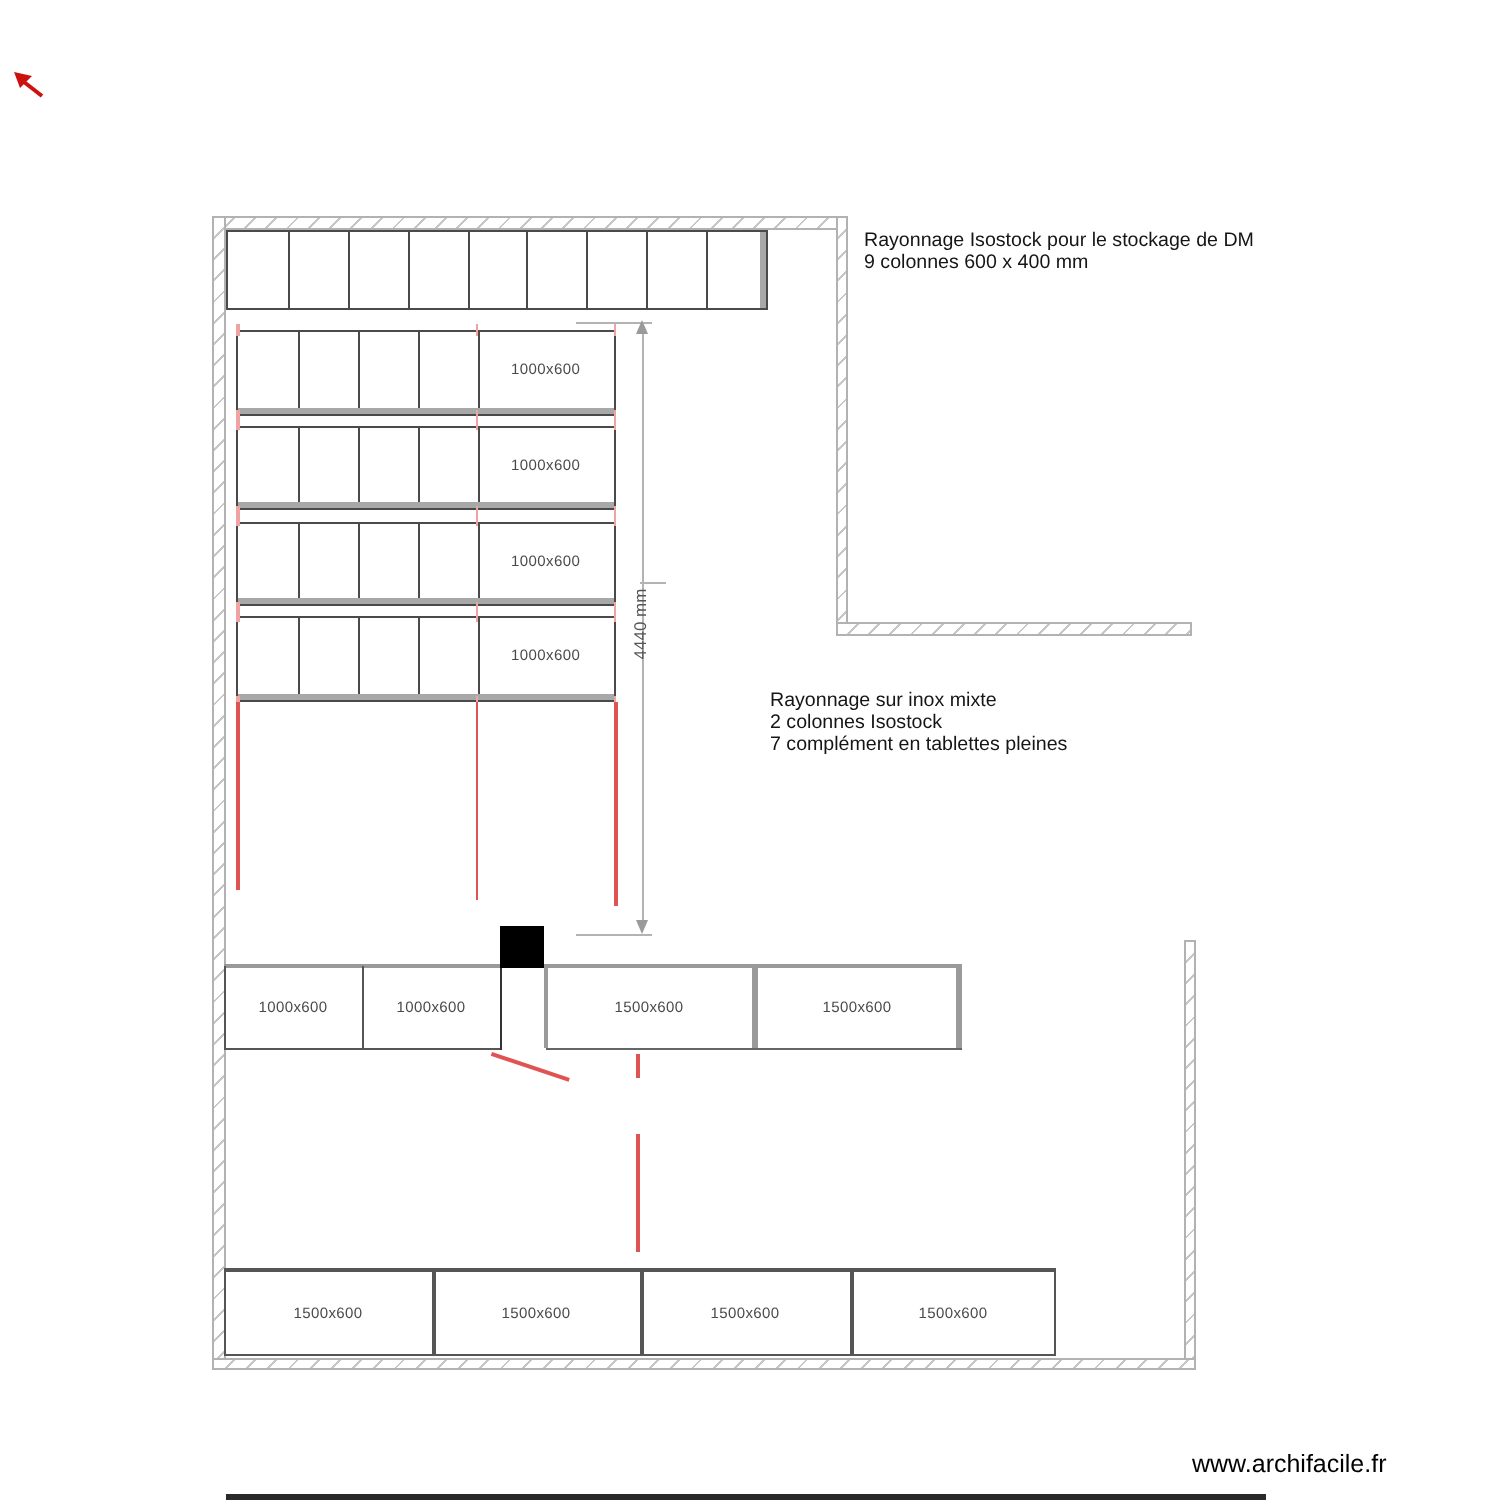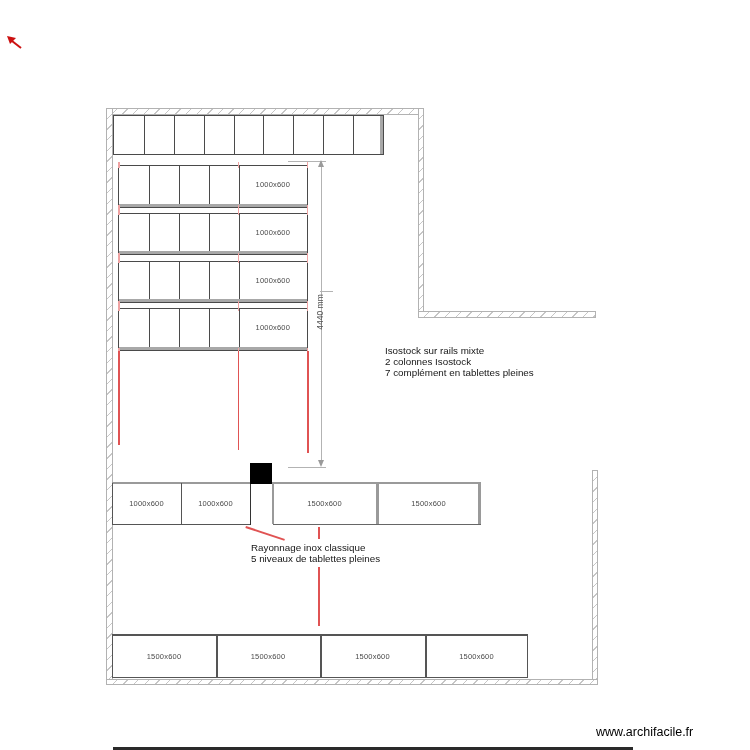--- a/index.html
+++ b/index.html
@@ -118,23 +118,27 @@
   <div class="redline" style="left:307px;top:350.7px;width:1.5px;height:102px;"></div>
 
   <div class="dim" style="left:321px;top:163px;width:1px;height:301px;"></div>
   <div class="dim" style="left:288px;top:160.5px;width:38px;height:1px;"></div>
   <div class="dim" style="left:288px;top:466.5px;width:38px;height:1px;"></div>
   <div class="dim" style="left:320px;top:291.3px;width:13px;height:1px;"></div>
   <div class="arrow-up" style="left:318px;top:160px;"></div>
   <div class="arrow-down" style="left:318px;top:460px;"></div>
   <div id="dim-label">4440 mm</div>
 
+  <div class="note" style="left:432px;top:114.5px;">
+    <div>Rayonnage Isostock pour le stockage de DM</div>
+    <div>9 colonnes 600 x 400 mm</div>
+  </div>
 
   <div class="note" style="left:385px;top:344.5px;">
-    <div>Isostock sur rails mixte</div>
+    <div>Rayonnage sur inox mixte</div>
     <div>2 colonnes Isostock</div>
     <div>7 complément en tablettes pleines</div>
   </div>
 
   <div class="abs" style="left:112px;top:482.3px;width:369px;height:1.8px;background:#9a9a9a;"></div>
   <div class="abs" style="left:112px;top:483px;width:138px;height:42px;border-left:1px solid #555;border-bottom:1px solid #555;"></div>
   <div class="vline" style="left:181px;top:483px;height:42px;background:#555;"></div>
   <div class="cell-label" style="left:112px;top:483px;width:69px;height:41px;">1000x600</div>
   <div class="cell-label" style="left:181px;top:483px;width:69px;height:41px;">1000x600</div>
   <div class="abs" style="left:249.5px;top:463px;width:1.5px;height:62px;background:#333;"></div>
@@ -143,24 +147,20 @@
   <div class="abs" style="left:376px;top:483.5px;width:2.5px;height:40.5px;background:#9a9a9a;"></div>
   <div class="abs" style="left:478px;top:483.5px;width:3px;height:40.5px;background:#9a9a9a;"></div>
   <div class="cell-label" style="left:273px;top:483px;width:103px;height:40px;">1500x600</div>
   <div class="cell-label" style="left:376.5px;top:483px;width:104px;height:40px;">1500x600</div>
   <div class="abs" style="left:250px;top:463px;width:22px;height:21px;background:#000;"></div>
 
   <div class="redline" style="left:246px;top:526px;width:41px;height:1.5px;transform:rotate(18.4deg);transform-origin:left top;"></div>
   <div class="redline" style="left:318px;top:526.5px;width:1.5px;height:12.5px;"></div>
   <div class="redline" style="left:318.3px;top:567px;width:1.5px;height:59px;"></div>
 
-  <div class="note" style="left:251px;top:541.5px;">
-    <div>Rayonnage inox classique</div>
-    <div>5 niveaux de tablettes pleines</div>
-  </div>
 
   <div class="abs" style="left:112px;top:634px;width:416px;height:44px;border:1px solid #555;border-top:2px solid #555;"></div>
   <div class="vline" style="left:216px;top:634px;height:44px;width:1.5px;background:#555;"></div>
   <div class="vline" style="left:320px;top:634px;height:44px;width:1.5px;background:#555;"></div>
   <div class="vline" style="left:425px;top:634px;height:44px;width:1.5px;background:#555;"></div>
   <div class="cell-label" style="left:112px;top:634px;width:104px;height:44px;">1500x600</div>
   <div class="cell-label" style="left:216px;top:634px;width:104px;height:44px;">1500x600</div>
   <div class="cell-label" style="left:320px;top:634px;width:105px;height:44px;">1500x600</div>
   <div class="cell-label" style="left:425px;top:634px;width:103px;height:44px;">1500x600</div>
 

